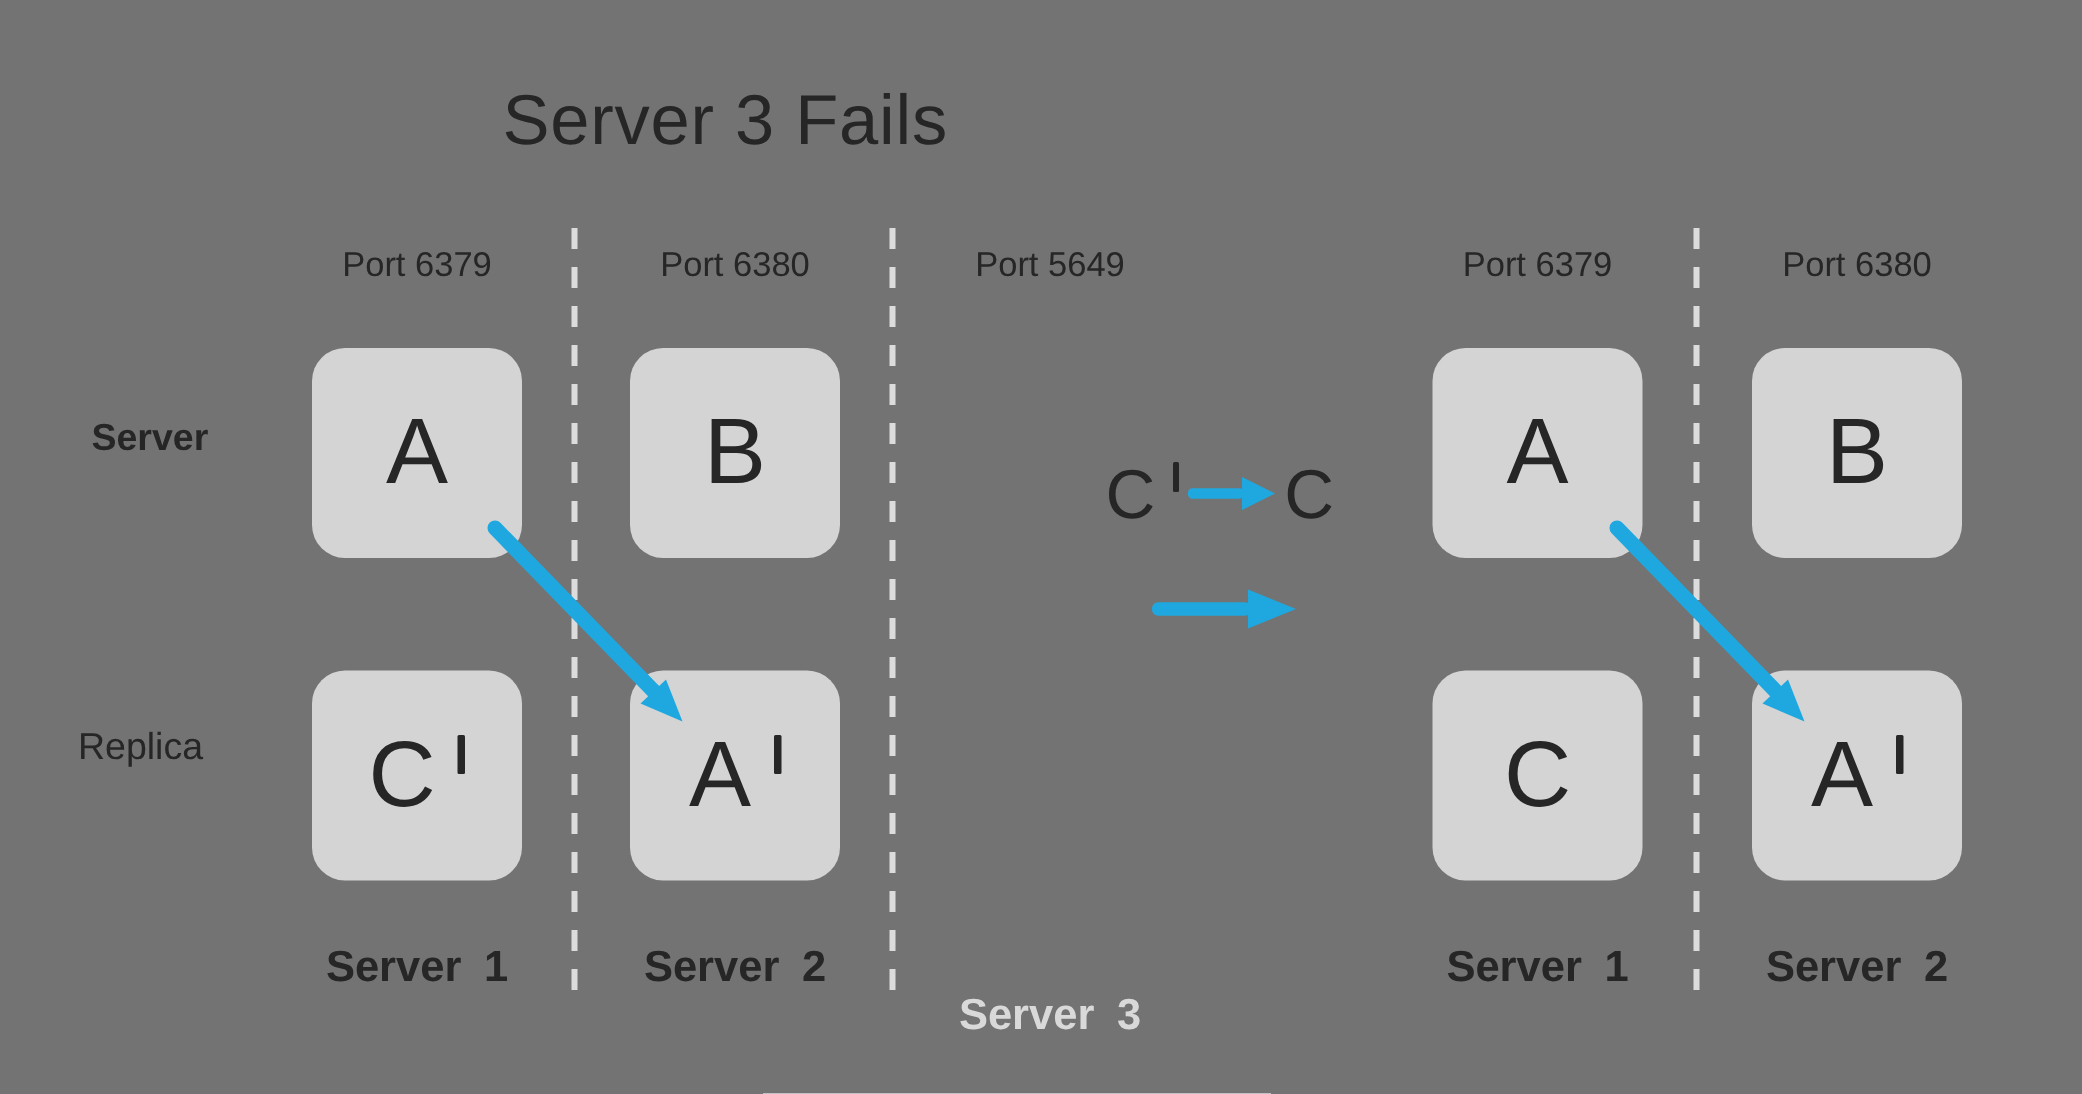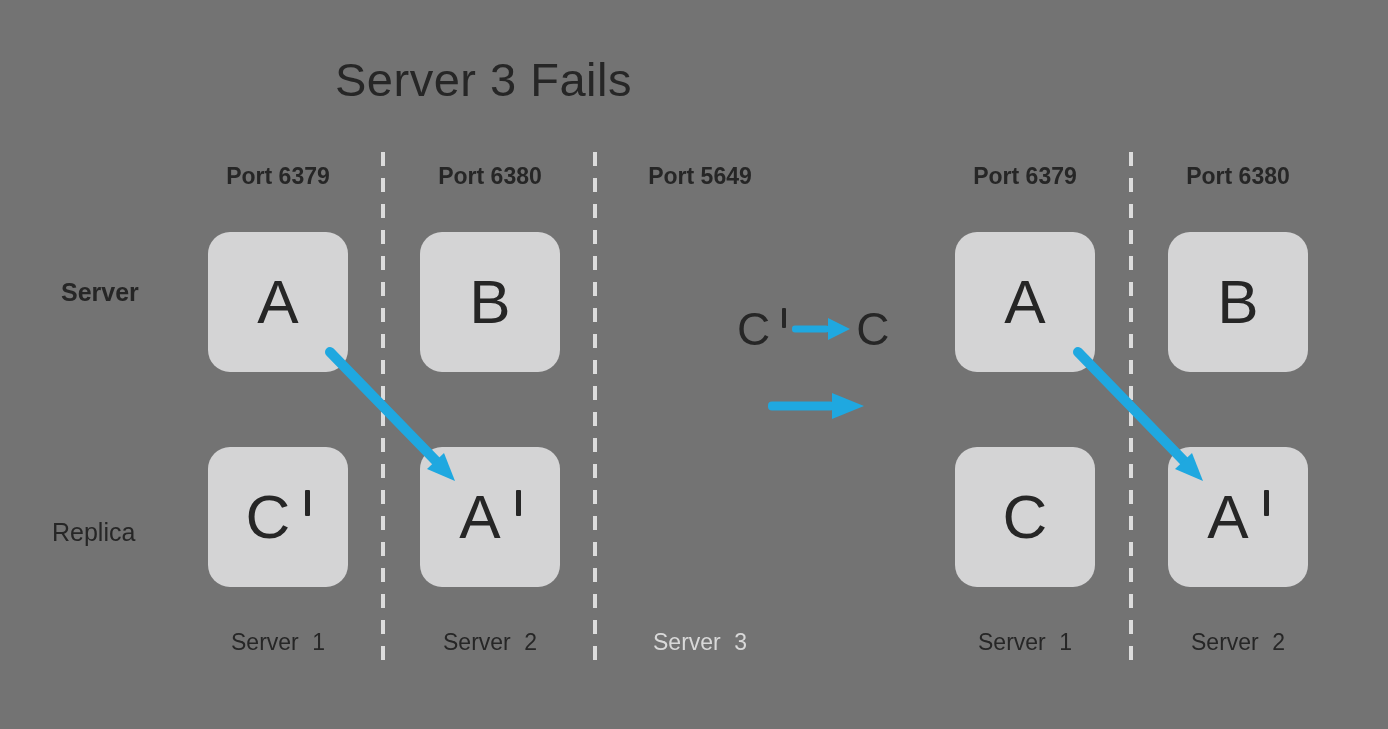--- a/index.html
+++ b/index.html
@@ -6,30 +6,30 @@
   .canvas{
     position:relative;width:1388px;height:729px;background:#737373;
     font-family:"Liberation Sans",sans-serif;color:#262626;overflow:hidden;
   }
   .title{
     position:absolute;left:335px;top:52px;font-size:47px;font-weight:400;
     letter-spacing:.5px;color:#262626;white-space:nowrap;
   }
   .port-label{
     position:absolute;top:163px;width:140px;text-align:center;
-    font-size:23px;font-weight:700;color:#262626;white-space:nowrap;
+    font-size:23px;font-weight:400;color:#262626;white-space:nowrap;
   }
   .server-label{
     position:absolute;top:629px;width:140px;text-align:center;
-    font-size:23px;font-weight:400;color:#262626;word-spacing:7px;white-space:nowrap;
+    font-size:29px;font-weight:700;color:#262626;word-spacing:7px;white-space:nowrap;
   }
-  .server-label.disabled{color:#d9d9d9;}
+  .server-label.disabled{color:#d9d9d9;margin-top:32px;}
   .row-label{position:absolute;font-size:25px;white-space:nowrap;}
   .row-label.master{left:61px;top:278px;font-weight:700;}
-  .row-label.replica{left:52px;top:518px;font-weight:400;}
+  .row-label.replica{left:52px;top:484px;font-weight:400;}
   .box{
     position:absolute;width:140px;height:140px;border-radius:22px;background:#d4d4d5;
     display:flex;align-items:center;justify-content:center;
   }
   .lw{position:relative;display:inline-block;line-height:1;}
   .lw.primed{padding-right:20px;}
   .letter{font-size:62px;line-height:1;font-weight:400;color:#262626;}
   .prime{
     position:absolute;right:0;top:4px;width:5px;height:26px;
     background:#262626;border-radius:1px;

